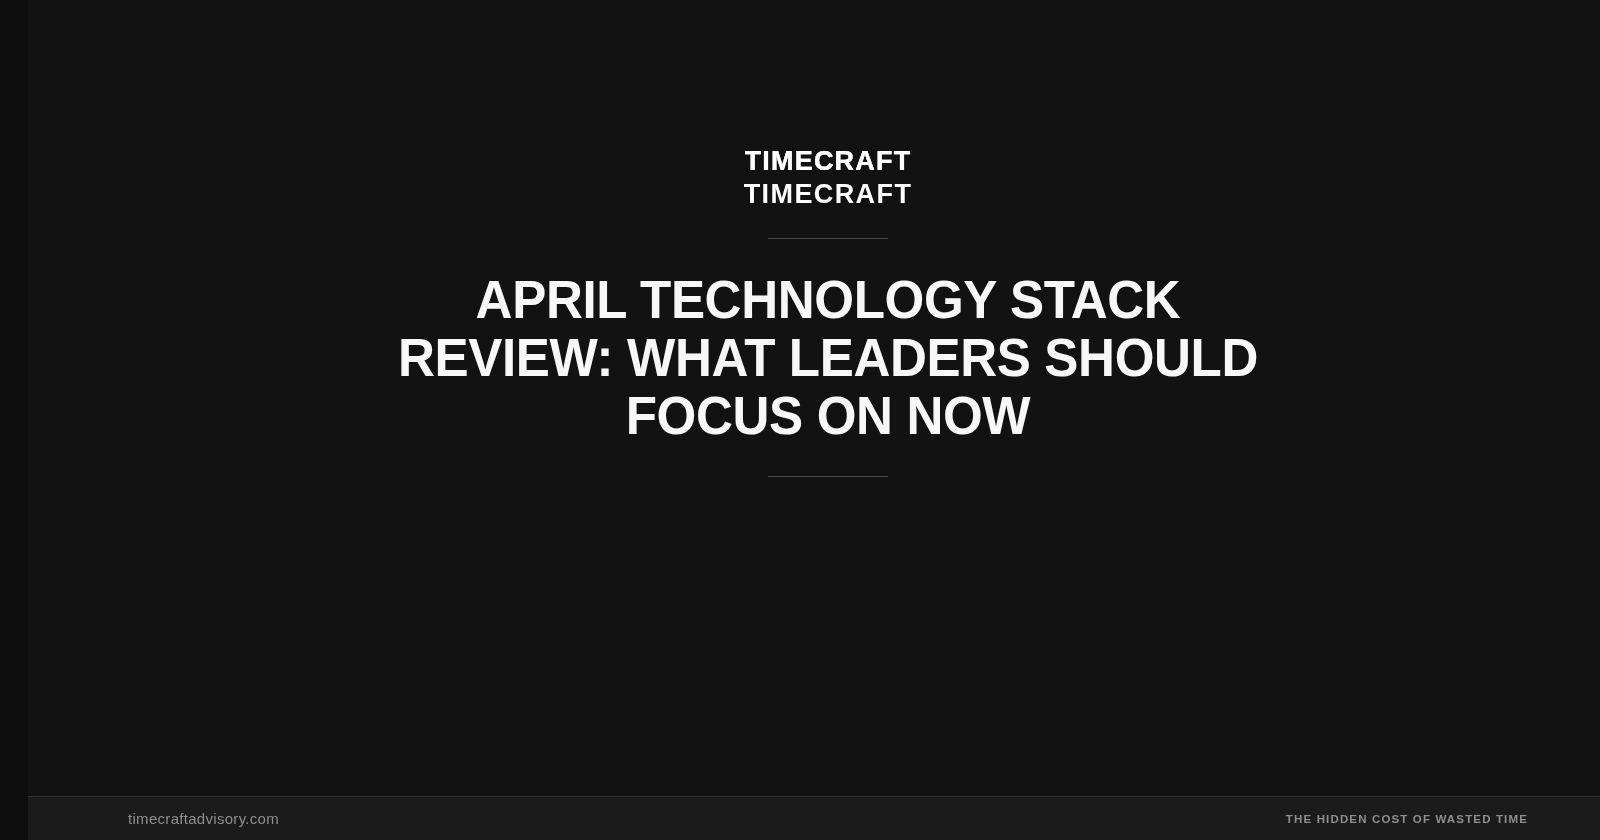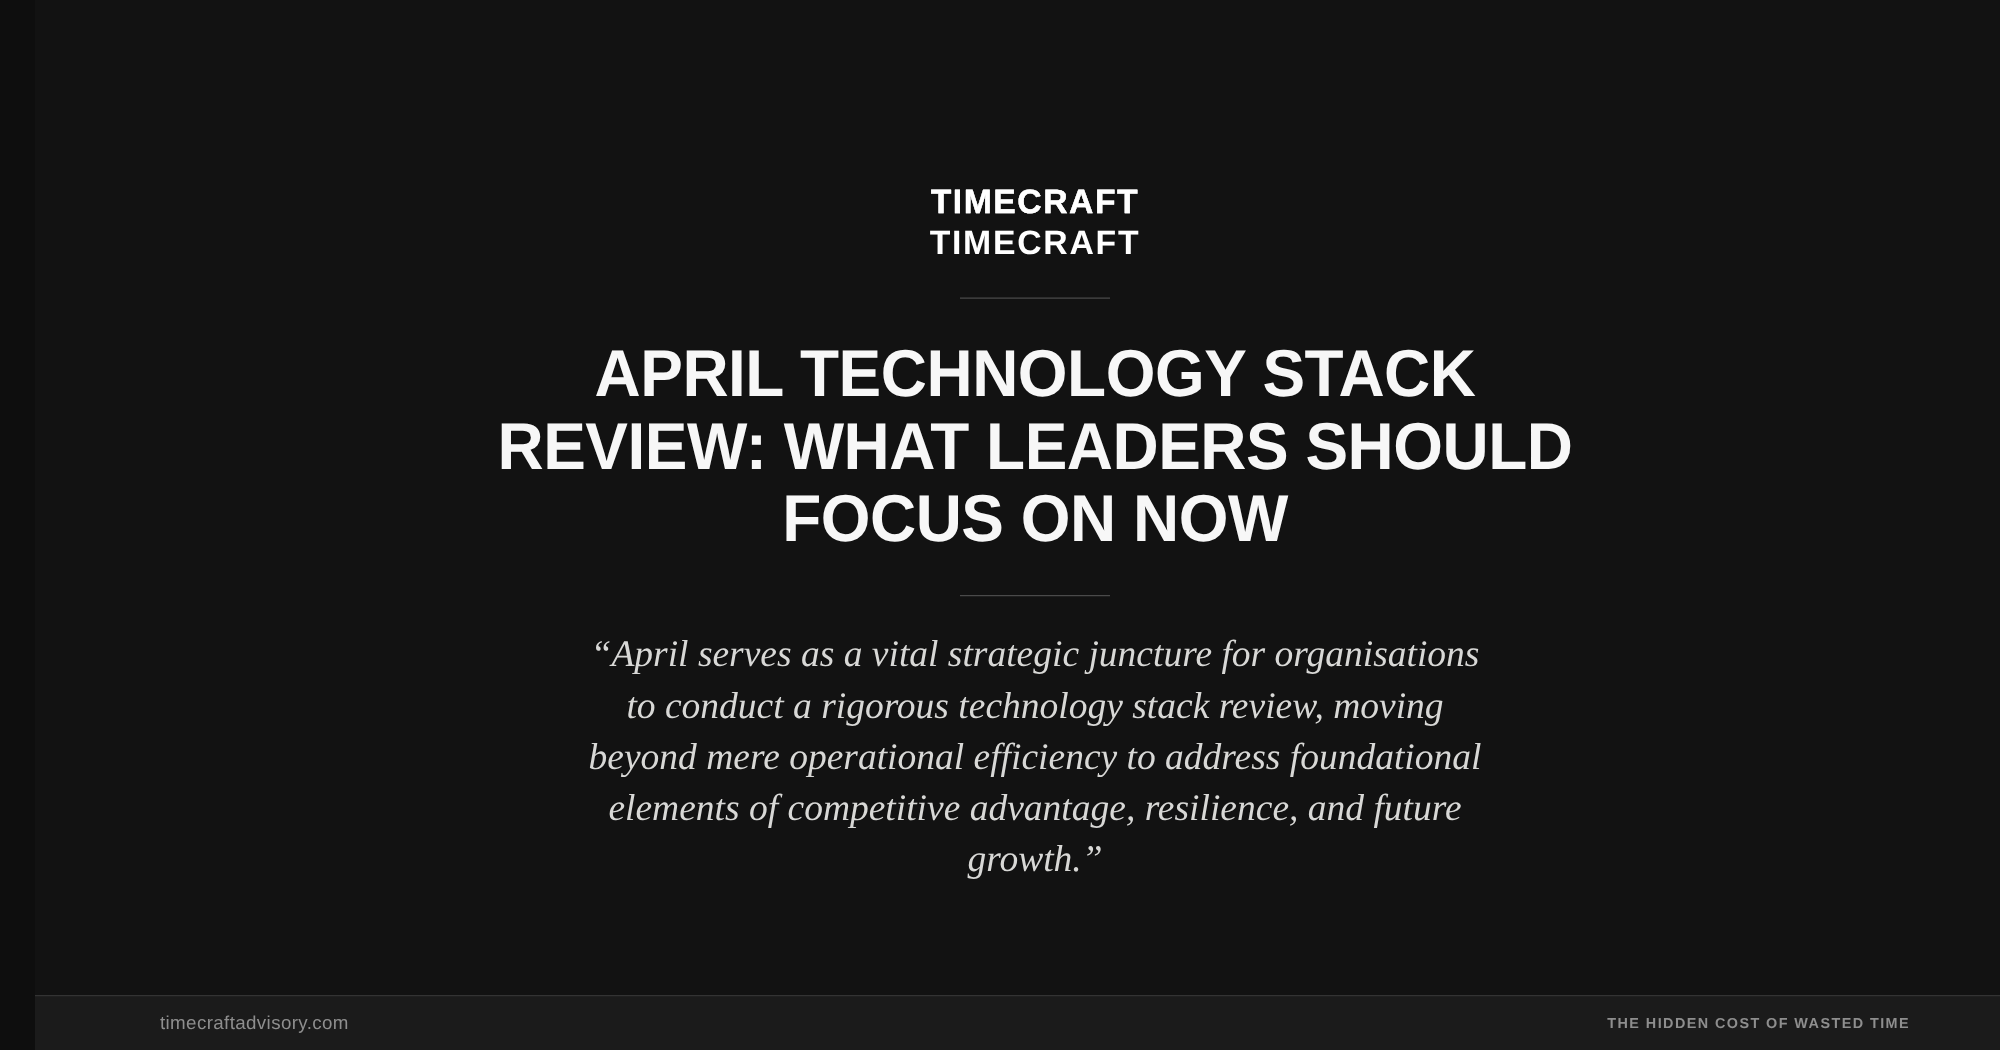--- a/index.html
+++ b/index.html
@@ -175,21 +175,20 @@
       <span class="brand-top" data-ghost="TIMECRAFT">TIMECRAFT</span>
       <span class="brand-bottom">TIMECRAFT</span>
     </div>
 
     <div class="rule rule-top"></div>
 
     <h1 class="headline">APRIL TECHNOLOGY STACK REVIEW: WHAT LEADERS SHOULD FOCUS ON NOW</h1>
 
     <div class="rule rule-bottom"></div>
 
-    <p class="quote">“April serves as a vital strategic juncture for organisations to conduct a rigorous technology stack review, moving beyond mere operational efficiency to address foundational elements of competitive advantage, resilience, and future growth.”</p>
 
   </div>
 
   <div class="footer">
     <span class="footer-url">timecraftadvisory.com</span>
     <span class="footer-tag">THE HIDDEN COST OF WASTED TIME</span>
   </div>
 
 </div>
 

